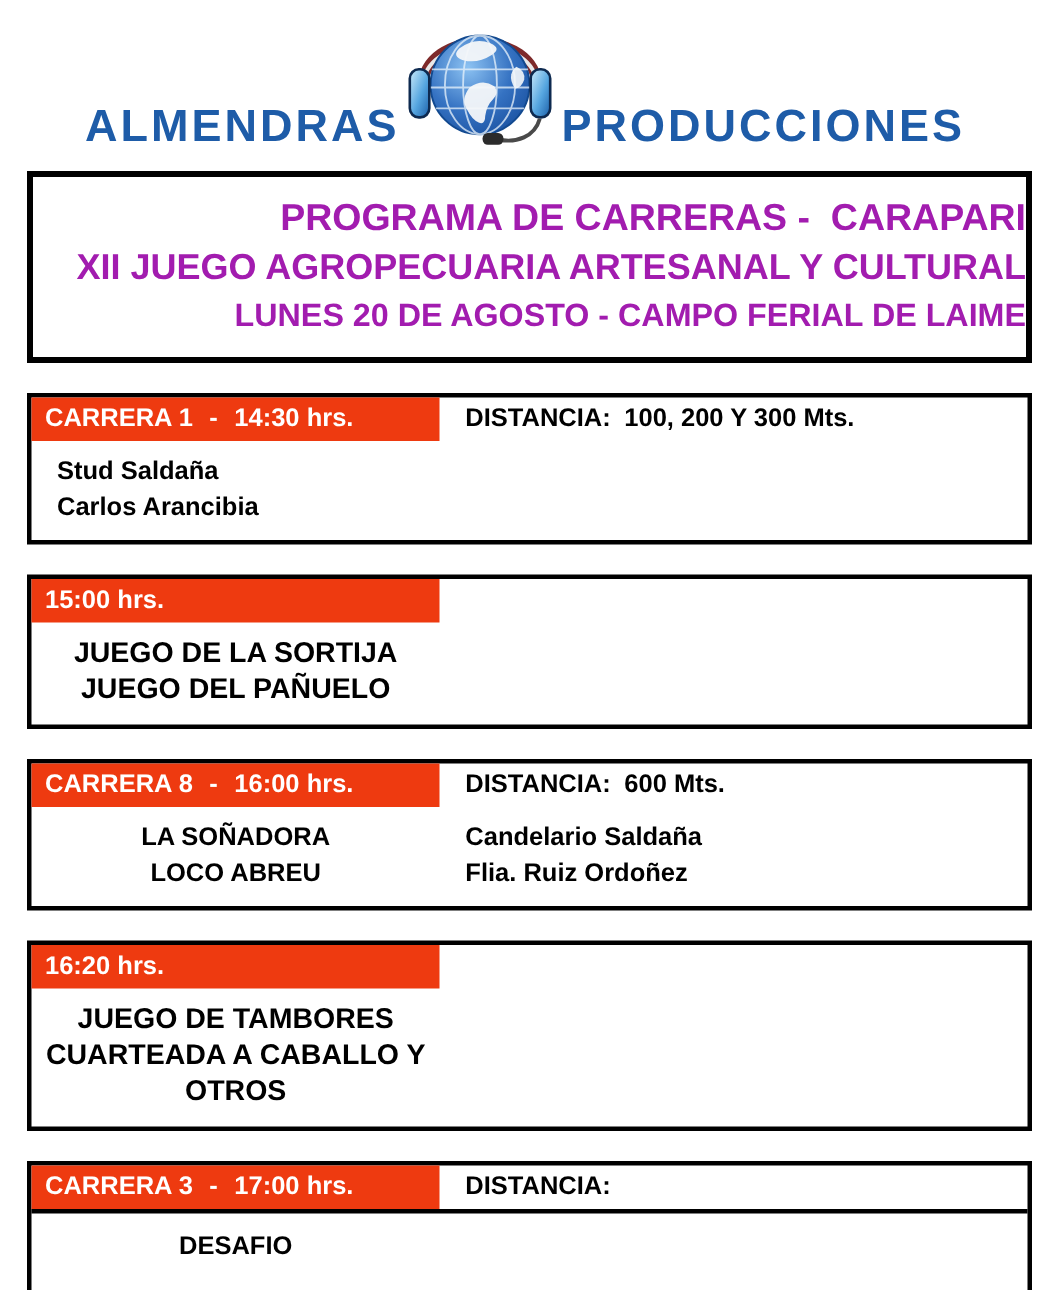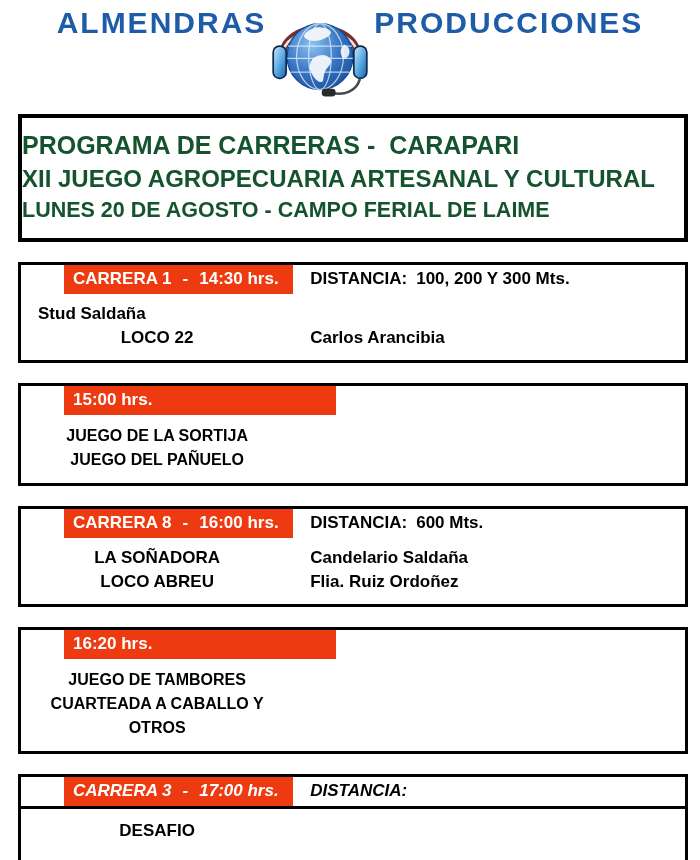--- a/index.html
+++ b/index.html
@@ -1,44 +1,44 @@
 <!DOCTYPE html>
 <html><head>
 <meta charset="utf-8">
 <style>
   html,body{margin:0;padding:0;background:#fff;}
   body{width:700px;height:860px;font-family:"Liberation Sans",sans-serif;color:#000;overflow:hidden;}
 
   
-  .brand{display:flex;justify-content:center;align-items:flex-start;margin-top:6px;height:96px;}
+  .brand{display:flex;justify-content:center;align-items:flex-end;margin-top:6px;height:96px;}
   .brand-text{font-size:30px;font-weight:bold;letter-spacing:2px;color:#1E5CA8;}
   .logo{width:104px;height:96px;margin:0 2px;flex:0 0 auto;}
 
   
-  .title-box{border:4px solid #000;margin:12px 12px 12px 18px;text-align:left;color:#14532d;padding:10px 0 12px;}
+  .title-box{border:4px solid #000;margin:12px 12px 12px 18px;text-align:right;color:#a21caf;padding:10px 0 12px;}
   .t1{font-size:25px;font-weight:bold;line-height:34px;white-space:pre;}
   .t2{font-size:24px;font-weight:bold;line-height:33px;white-space:pre;}
   .t3{font-size:21.5px;font-weight:bold;line-height:31px;white-space:pre;}
 
   
   .box{border:3px solid #000;margin:20px 12px 0 18px;}
   .head-row{display:grid;grid-template-columns:41% 1fr;align-items:stretch;}
-  .bar{background:#EE3A10;color:#fff;font-weight:bold;font-size:17px;padding:4px 0 5px 9px;white-space:nowrap;margin-left:43px;}
+  .bar{background:#EE3A10;color:#fff;font-weight:bold;font-size:17px;padding:4px 0 5px 9px;white-space:nowrap;}
   .sep{margin:0 11px;}
   .distance{font-weight:bold;font-size:17px;padding:4px 0 5px 17px;white-space:nowrap;}
   .dist-val{margin-left:9px;margin-top:21px;}
   .entries{padding:8px 0 10px;}
   .entry-row{display:grid;grid-template-columns:41% 1fr;font-size:17px;font-weight:bold;line-height:24px;}
   .entry-name{text-align:center;}
   .entry-owner{padding-left:17px;}
 
   .event-bar{width:41%;box-sizing:border-box;}
-  .event-items{width:41%;text-align:center;padding:9px 0 11px;font-size:16px;font-weight:bold;line-height:24px;}
+  .event-items{width:41%;text-align:center;padding:9px 0 11px;font-size:19px;font-weight:bold;line-height:24px;}
 
-  .ruled .head-row{border-bottom:3px solid #000;font-style:italic;}
+  .ruled .head-row{border-bottom:3px solid #000;}
   .entries.tall{min-height:56px;box-sizing:border-box;padding-top:10px;}
 </style>
 </head>
 <body>
 
 <header class="brand">
   <span class="brand-text">ALMENDRAS</span>
   <span class="logo">
     <svg viewBox="0 0 120 110" width="104" height="96" xmlns="http://www.w3.org/2000/svg">
       <defs>
@@ -93,21 +93,20 @@
     </div>
     <div class="distance">
       <span>DISTANCIA:</span><span class="dist-val">100, 200 Y 300 Mts.</span>
     </div>
   </div>
   <div class="entries">
     <div class="entry-row">
       <div class="entry-owner">Stud Saldaña</div>
     </div>
     <div class="entry-row">
-      <div class="entry-name">LOCO 22</div>
       <div class="entry-owner">Carlos Arancibia</div>
     </div>
   </div>
 </section>
 
 <section class="box">
   <div class="bar event-bar">15:00 hrs.</div>
   <div class="event-items">
     <div>JUEGO DE LA SORTIJA</div>
     <div>JUEGO DEL PAÑUELO</div>

